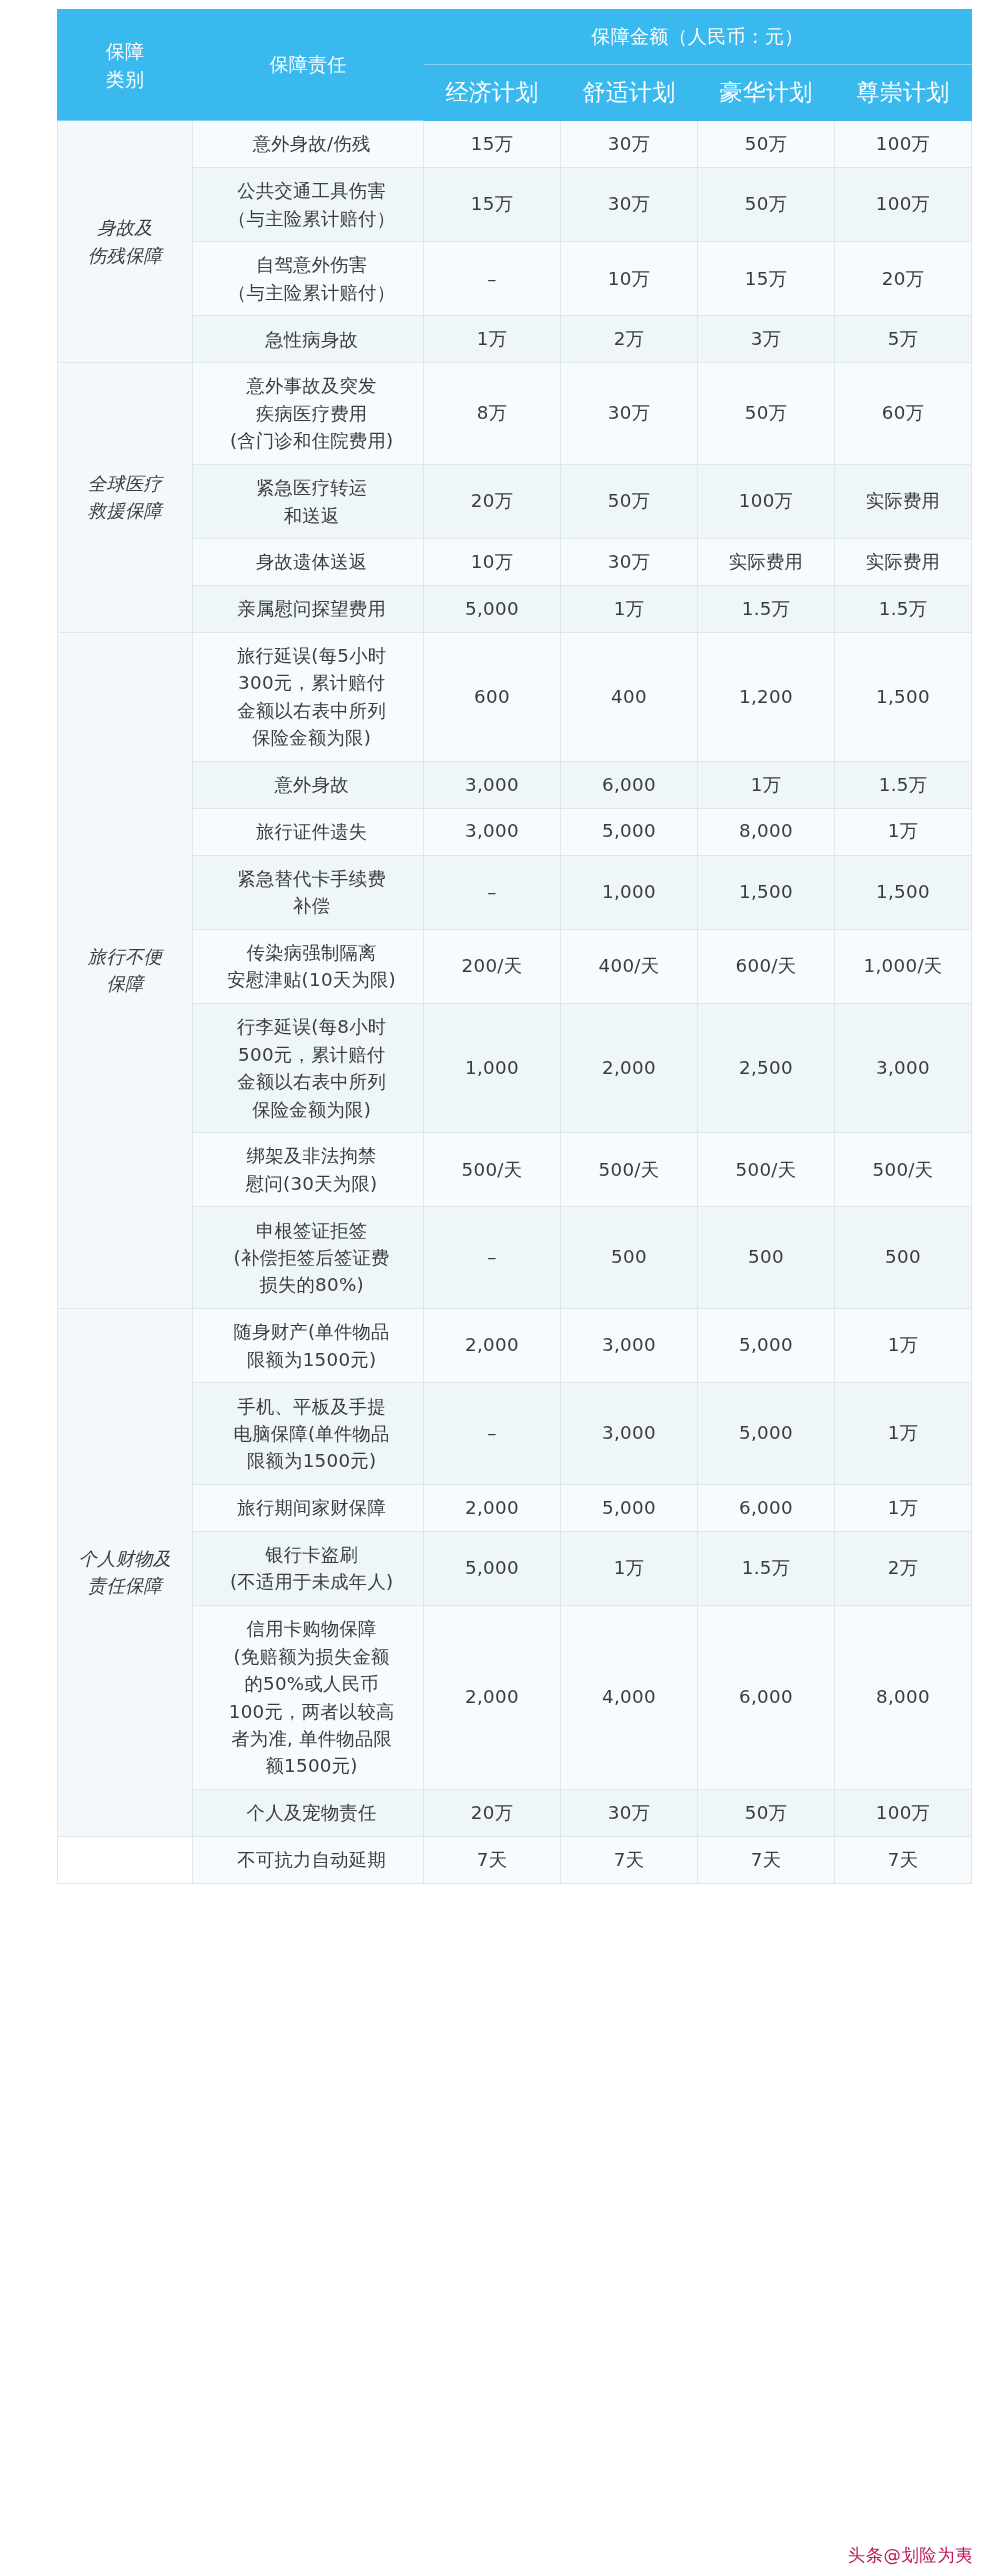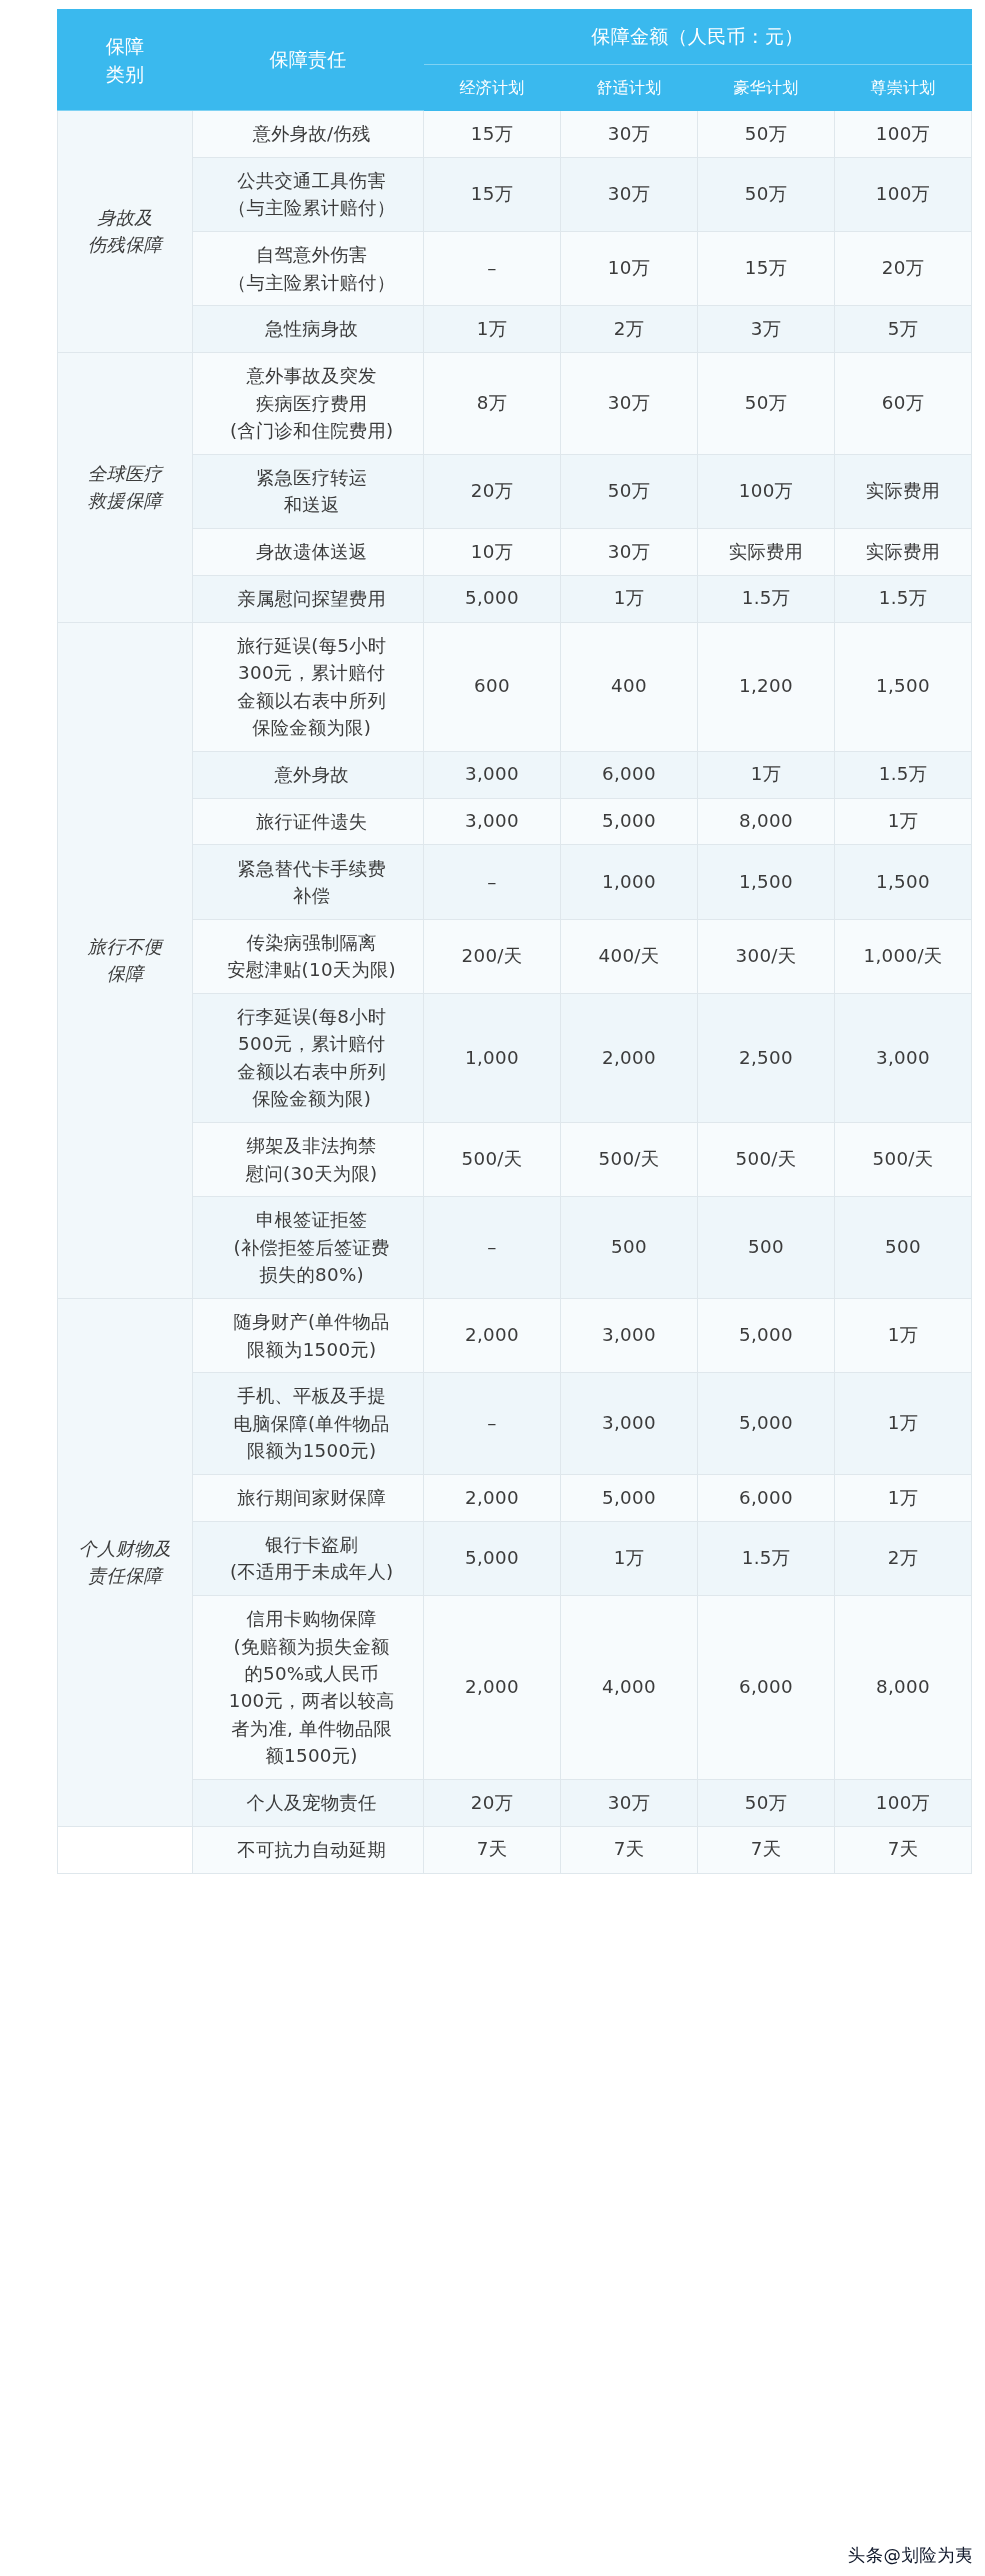--- a/index.html
+++ b/index.html
@@ -43,21 +43,21 @@
     color: #ffffff;
     font-weight: normal;
     border: 0.9px solid #3ab9ee;
     font-size: 19px;
     padding: 13px 3.7px;
   }
   thead th.grp {
     border-bottom: 0.9px solid #7fd2f3;
   }
   thead th.sub {
-    font-size: 16px;
+    font-size: 23px;
     padding: 11px 3.7px;
   }
   thead th.tall {
     line-height: 1.5;
   }
   td.cat {
     background: #f2f8fb;
     color: #3b3b3b;
     font-size: 18.3px;
     line-height: 1.5;
@@ -76,21 +76,21 @@
     white-space: nowrap;
   }
   tr.alt td.benefit, tr.alt td.val {
     background: #eef6fa;
   }
   .footer {
     position: absolute;
     right: 13px;
     bottom: 9.2px;
     font-size: 17.4px;
-    color: #0f172a;
+    color: #be185d;
     letter-spacing: 0.5px;
   }
 </style>
 </head>
 <body>
 
 <div class="page">
 
   <table class="plan">
     <colgroup>
@@ -199,21 +199,21 @@
           <td class="benefit">紧急替代卡手续费<br>补偿</td>
           <td class="val">–</td>
           <td class="val">1,000</td>
           <td class="val">1,500</td>
           <td class="val">1,500</td>
         </tr>
         <tr>
           <td class="benefit">传染病强制隔离<br>安慰津贴(10天为限)</td>
           <td class="val">200/天</td>
           <td class="val">400/天</td>
-          <td class="val">300/天</td>
+          <td class="val">600/天</td>
           <td class="val">1,000/天</td>
         </tr>
         <tr class="alt">
           <td class="benefit">行李延误(每8小时<br>500元，累计赔付<br>金额以右表中所列<br>保险金额为限)</td>
           <td class="val">1,000</td>
           <td class="val">2,000</td>
           <td class="val">2,500</td>
           <td class="val">3,000</td>
         </tr>
         <tr>

